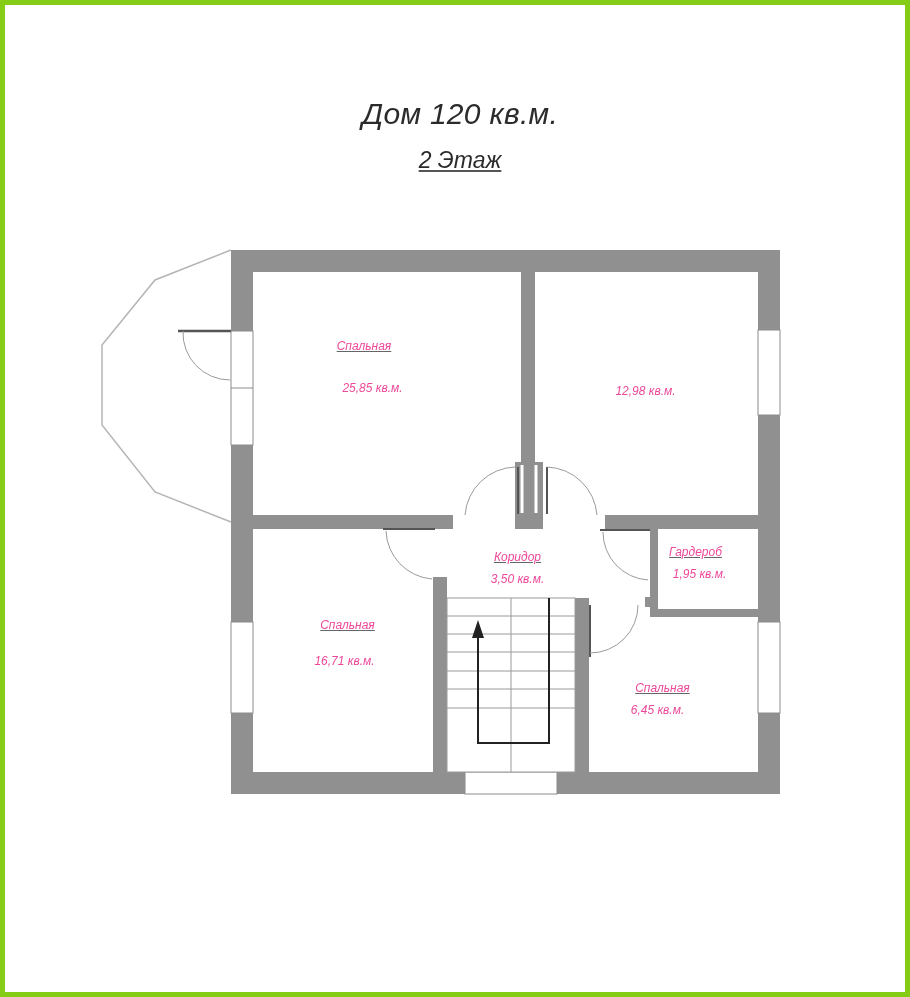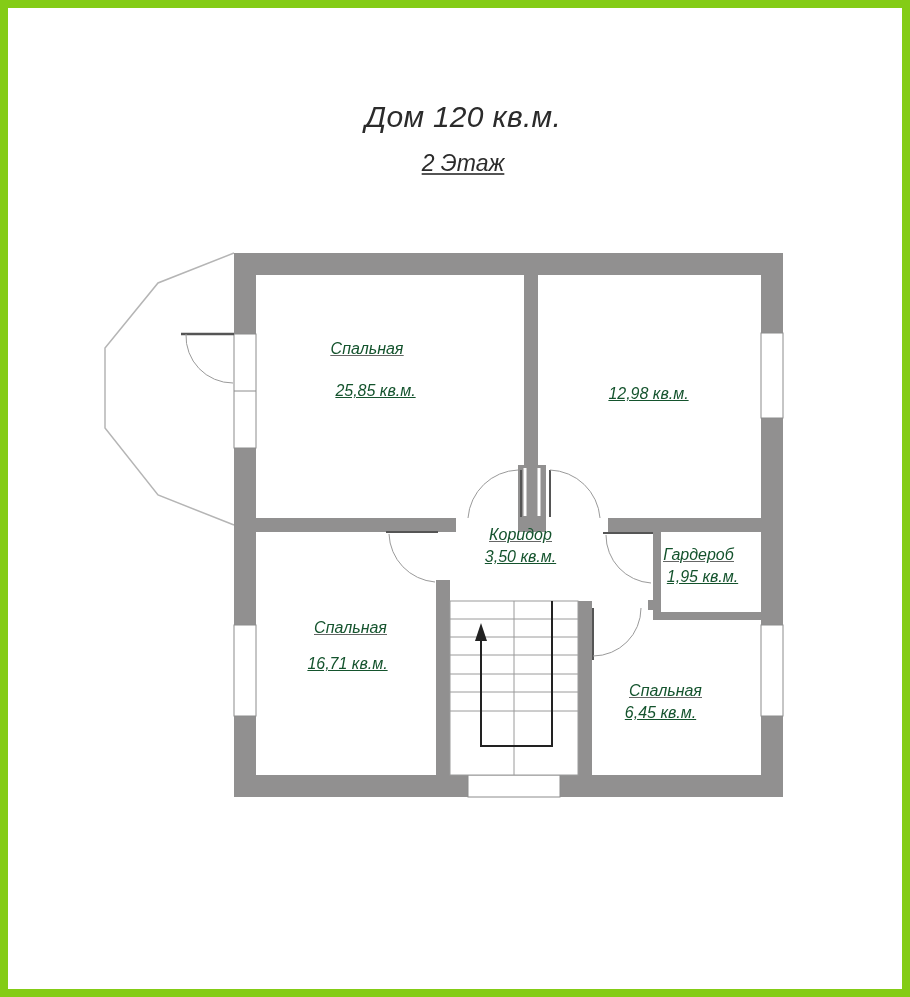--- a/index.html
+++ b/index.html
@@ -1,41 +1,40 @@
 <!DOCTYPE html>
 <html><head>
   <meta charset="utf-8">
   <style>
     html, body { margin: 0; padding: 0; background: #ffffff; }
     .page {
       position: relative;
       width: 910px; height: 997px;
       background: #ffffff;
       box-sizing: border-box;
-      border: 8px solid #84cc16;
+      border: 5px solid #84cc16;
       overflow: hidden;
       font-family: "Liberation Sans", sans-serif;
     }
     .title {
       position: absolute; left: 0; width: 910px; top: 92px;
       text-align: center; font-size: 30px; font-style: italic;
       color: #2b2b2b; letter-spacing: 0.3px;
     }
     .subtitle {
       position: absolute; left: 0; width: 910px; top: 142px;
       text-align: center; font-size: 23px; font-style: italic;
       color: #2b2b2b;
     }
     .subtitle span { text-decoration: underline; text-decoration-color: #555; }
     svg.plan { position: absolute; left: 0; top: 0; }
     .lbl {
-      position: absolute; font-style: italic; color: #14532d;
-      font-size: 16px; white-space: nowrap; text-align: center;
+      position: absolute; font-style: italic; color: #ec4899;
+      font-size: 12px; white-space: nowrap; text-align: center;
       line-height: 22px;
-      text-decoration: underline;
     }
     .lbl .name { text-decoration: underline; text-decoration-color: #666; }
   </style>
 </head>
 <body>
 
 <div class="page">
 
   <div class="title">Дом 120 кв.м.</div>
   <div class="subtitle"><span>2 Этаж</span></div>
@@ -128,21 +127,21 @@
     <div class="name">Спальная</div>
   </div>
   <div class="lbl" style="left:305px; top:372px; width:125px;">
     <div>25,85 кв.м.</div>
   </div>
 
   <div class="lbl" style="left:578px; top:375px; width:125px;">
     <div>12,98 кв.м.</div>
   </div>
 
-  <div class="lbl" style="left:450px; top:516px; width:125px;">
+  <div class="lbl" style="left:450px; top:541px; width:125px;">
     <div class="name">Коридор</div>
     <div>3,50 кв.м.</div>
   </div>
 
   <div class="lbl" style="left:628px; top:536px; width:125px;">
     <div class="name">Гардероб</div>
     <div style="margin-left:8px;">1,95 кв.м.</div>
   </div>
 
   <div class="lbl" style="left:280px; top:609px; width:125px;">

